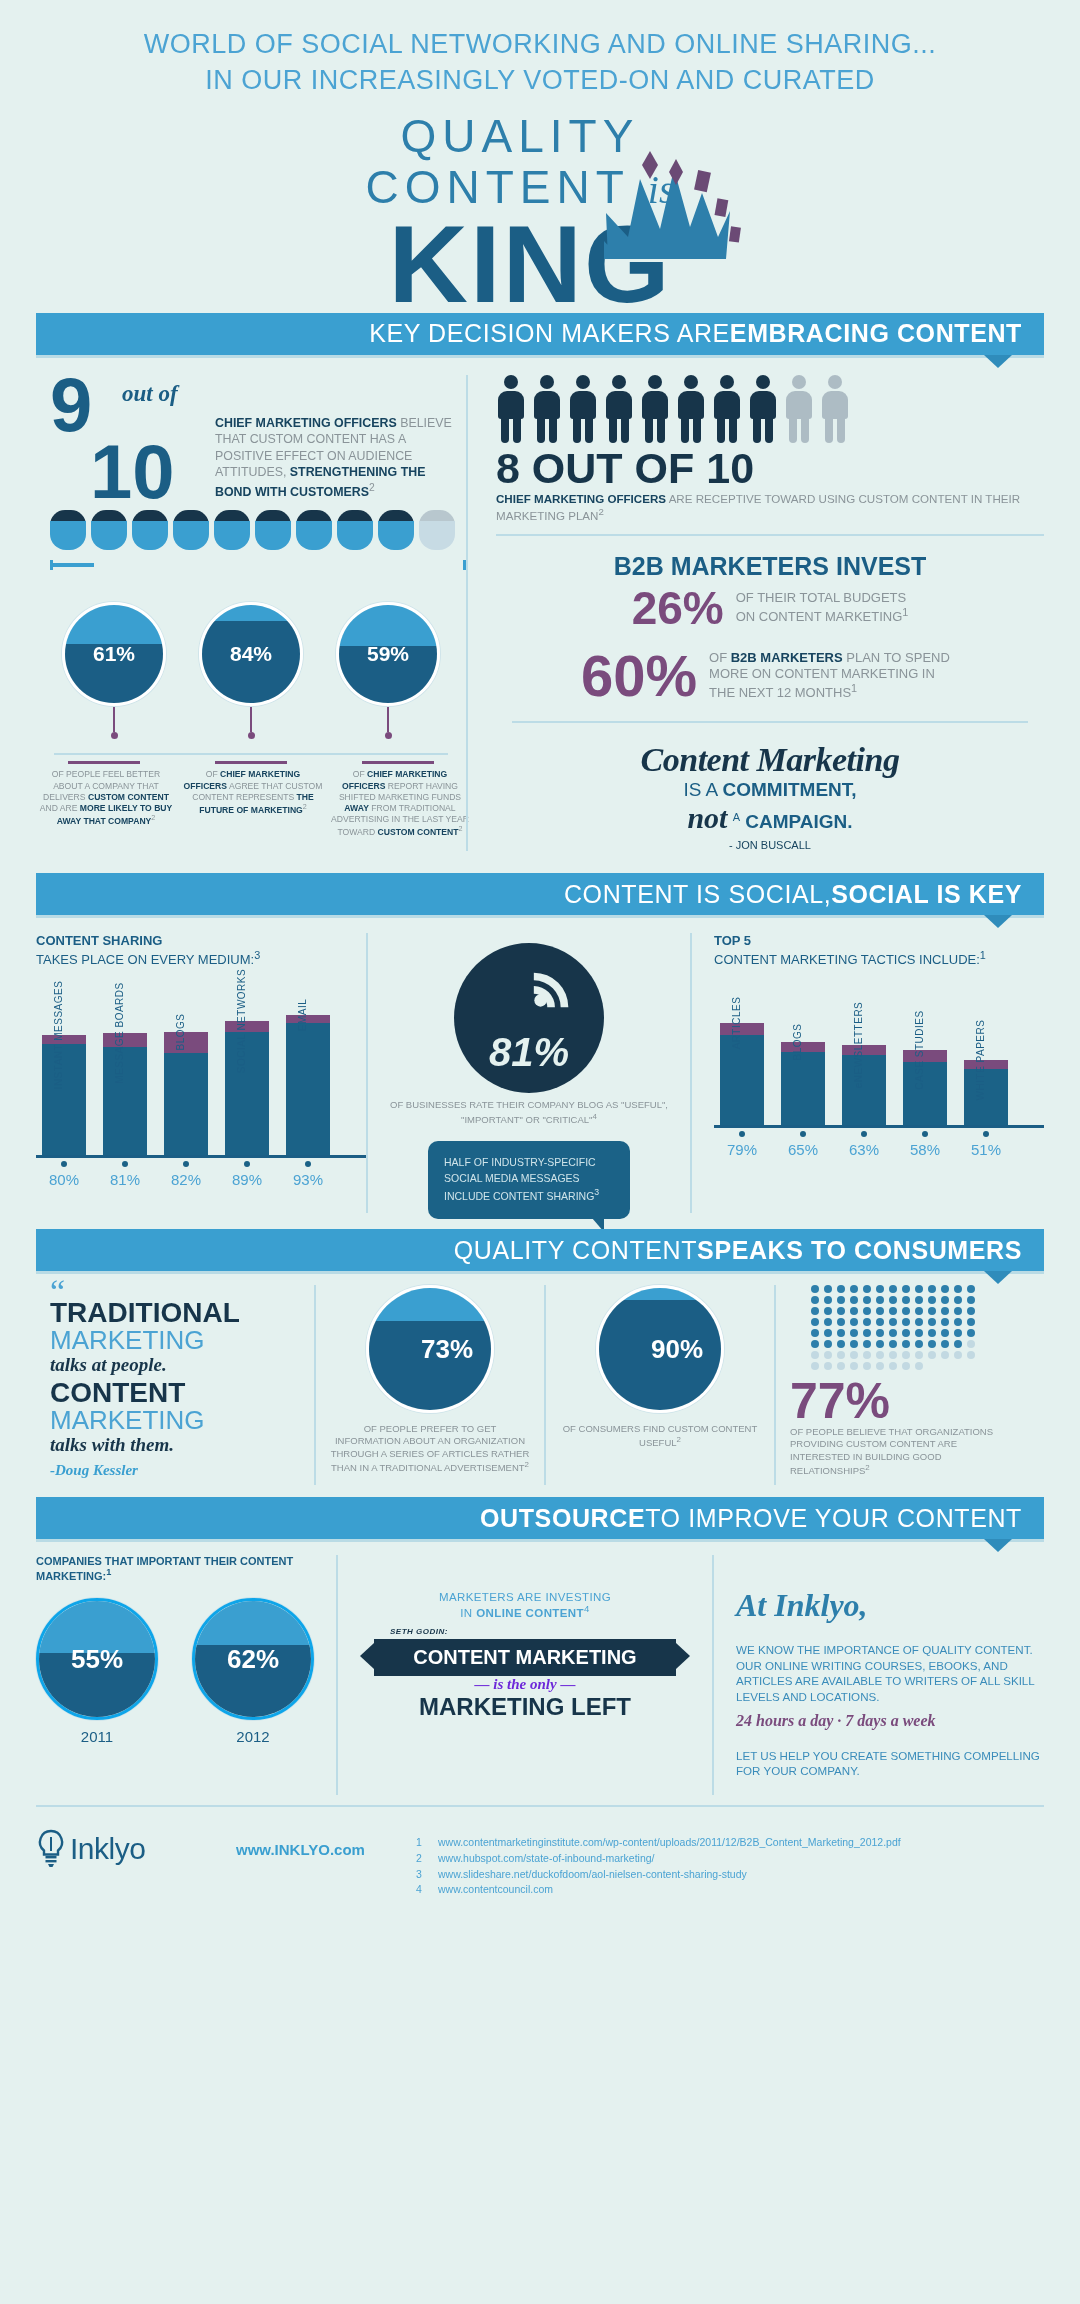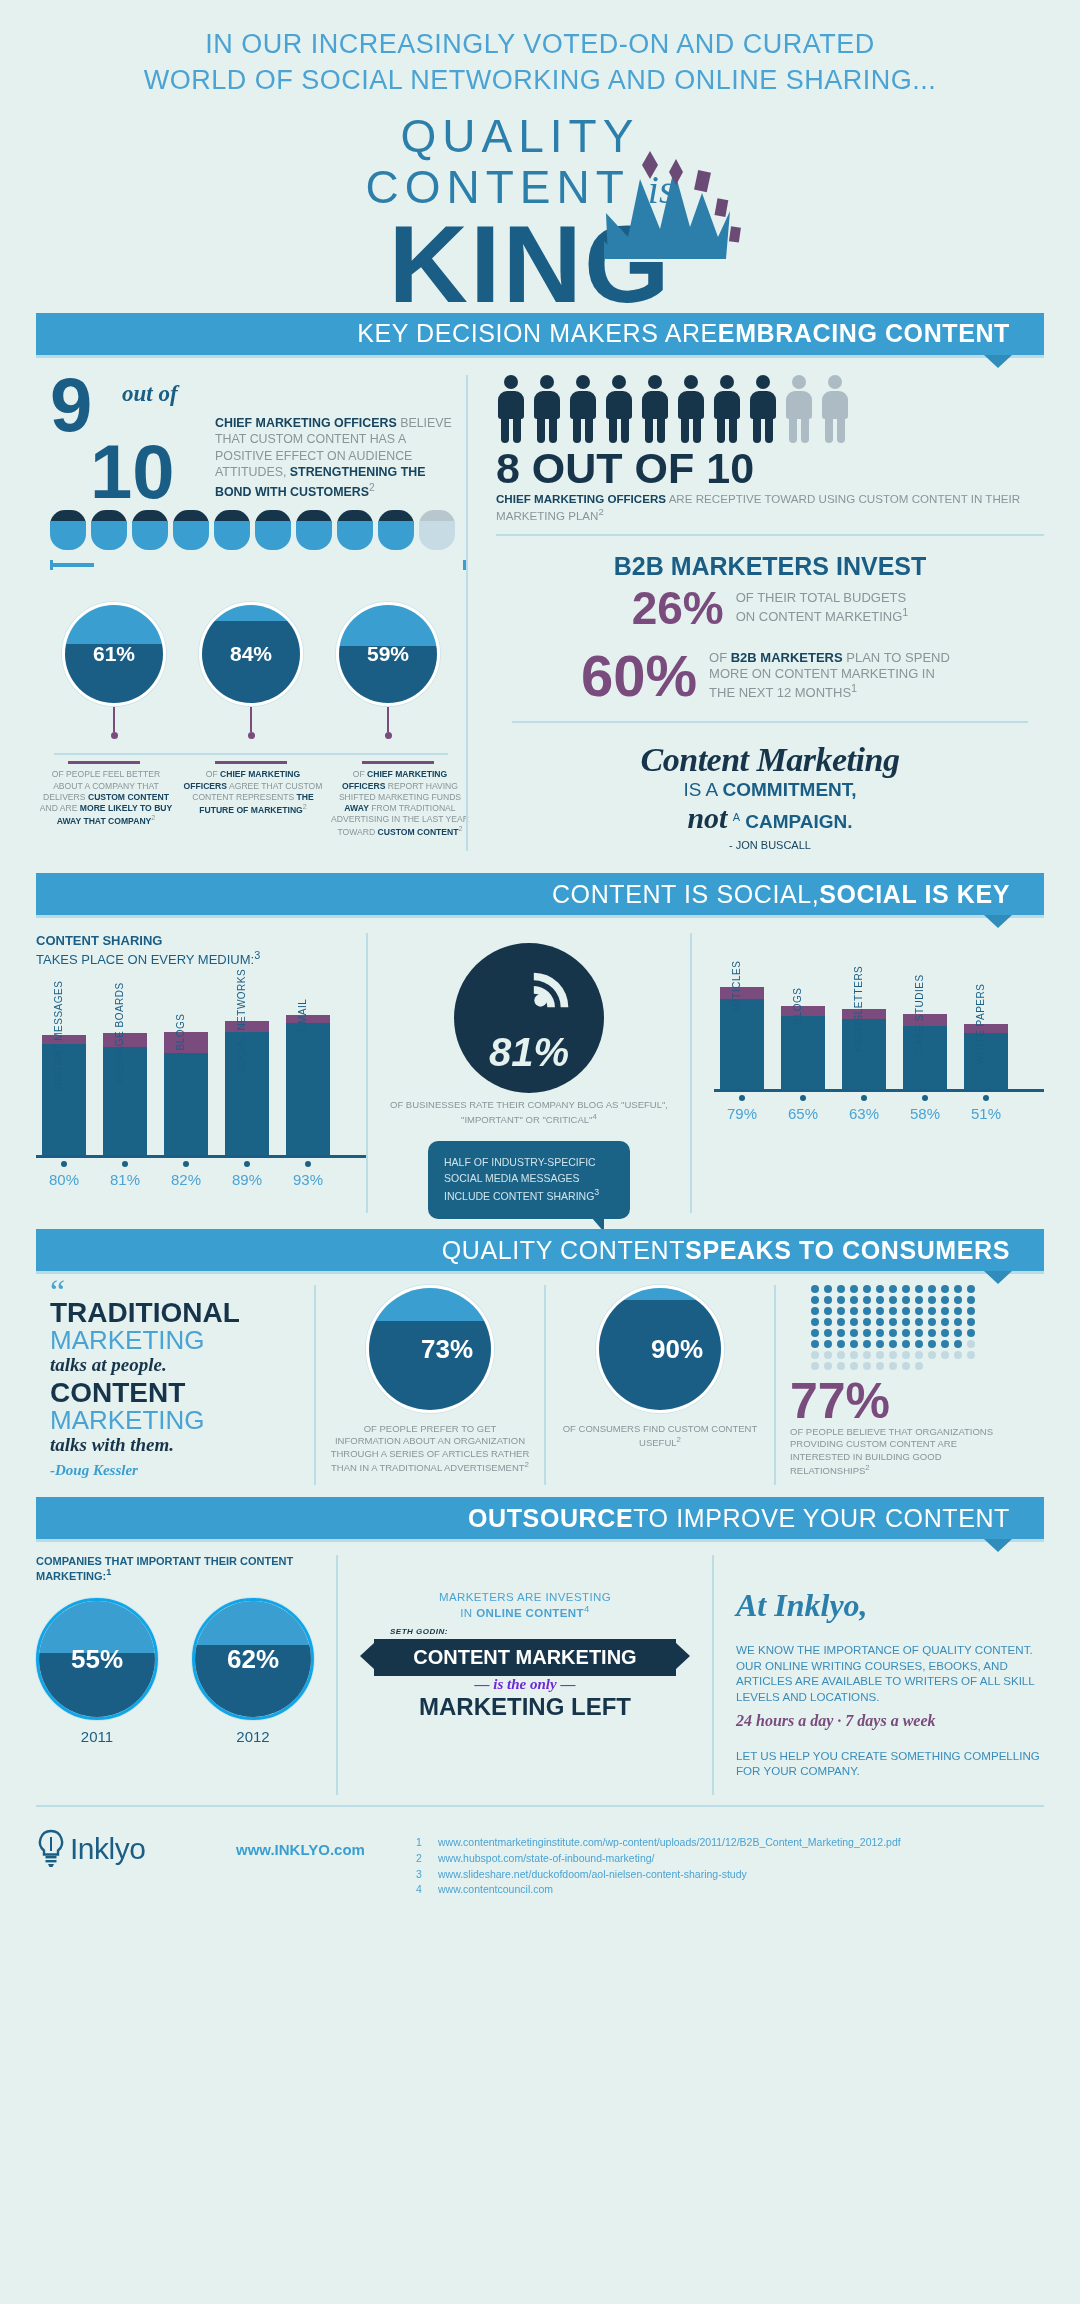--- a/index.html
+++ b/index.html
@@ -28,21 +28,21 @@
   .q2 .is{font-style:italic;font-family:"Liberation Serif",serif;font-size:40px;letter-spacing:0;}
   .king{font-size:110px;font-weight:bold;letter-spacing:2px;color:#1b5e85;
         line-height:.95;margin-top:-4px;margin-left:-20px;}
   .crown{position:absolute;left:598px;top:28px;width:150px;height:120px;}
 
   
   .banner{
     position:relative;height:42px;margin:0 36px;
     background:#3a9fd0;color:#fff;
     display:flex;align-items:center;justify-content:flex-end;
-    padding-right:34px;box-sizing:border-box;
+    padding-right:22px;box-sizing:border-box;
     font-size:25px;letter-spacing:.6px;
     box-shadow:0 3px 0 rgba(150,200,220,.55);
   }
   .banner b{font-weight:bold;}
   .banner .tail{
     position:absolute;right:32px;bottom:-13px;width:0;height:0;
     border-left:14px solid transparent;border-right:14px solid transparent;
     border-top:13px solid #2f8cbb;
   }
 
@@ -211,22 +211,22 @@
   .refs{flex:1;padding-top:6px;}
   .ref{display:flex;font-size:10.5px;line-height:1.5;color:#4ba3d3;}
   .ref .no{width:22px;}
 </style>
 </head>
 <body>
 
 <div class="page">
 
   <div class="intro">
+    <div>WORLD OF SOCIAL NETWORKING AND ONLINE SHARING...</div>
     <div>IN OUR INCREASINGLY VOTED-ON AND CURATED</div>
-    <div>WORLD OF SOCIAL NETWORKING AND ONLINE SHARING...</div>
   </div>
 
   <div class="hero">
     <div class="hero-inner">
       <div class="q1">QUALITY</div>
       <div class="q2">
         <span>CONTENT</span>
         <span class="is">is</span>
       </div>
       <div class="king">KING</div>
@@ -540,20 +540,24 @@
         <span>OF BUSINESSES RATE THEIR COMPANY BLOG AS "USEFUL", "IMPORTANT" OR "CRITICAL"</span><sup>4</sup>
       </div>
       <div class="speech">
         <span>HALF OF INDUSTRY-SPECIFIC SOCIAL MEDIA MESSAGES INCLUDE CONTENT SHARING</span><sup>3</sup>
       </div>
     </div>
 
     <div class="col-divider"></div>
 
     <div class="c3" style="padding-left:22px">
+      <div class="sec-h" style="text-align:left">
+        <b>TOP 5</b><br>
+        <span>CONTENT MARKETING TACTICS INCLUDE:</span><sup>1</sup>
+      </div>
       <div class="barchart">
         <div class="bars" id="bars-right" style="height:130px">
             <div class="bar">
               <span class="vlabel">ARTICLES</span>
               <div class="pur" style="height:12px"></div>
               <div class="blu" style="height:90px"></div>
             </div>
             <div class="bar">
               <span class="vlabel">BLOGS</span>
               <div class="pur" style="height:10px"></div>

